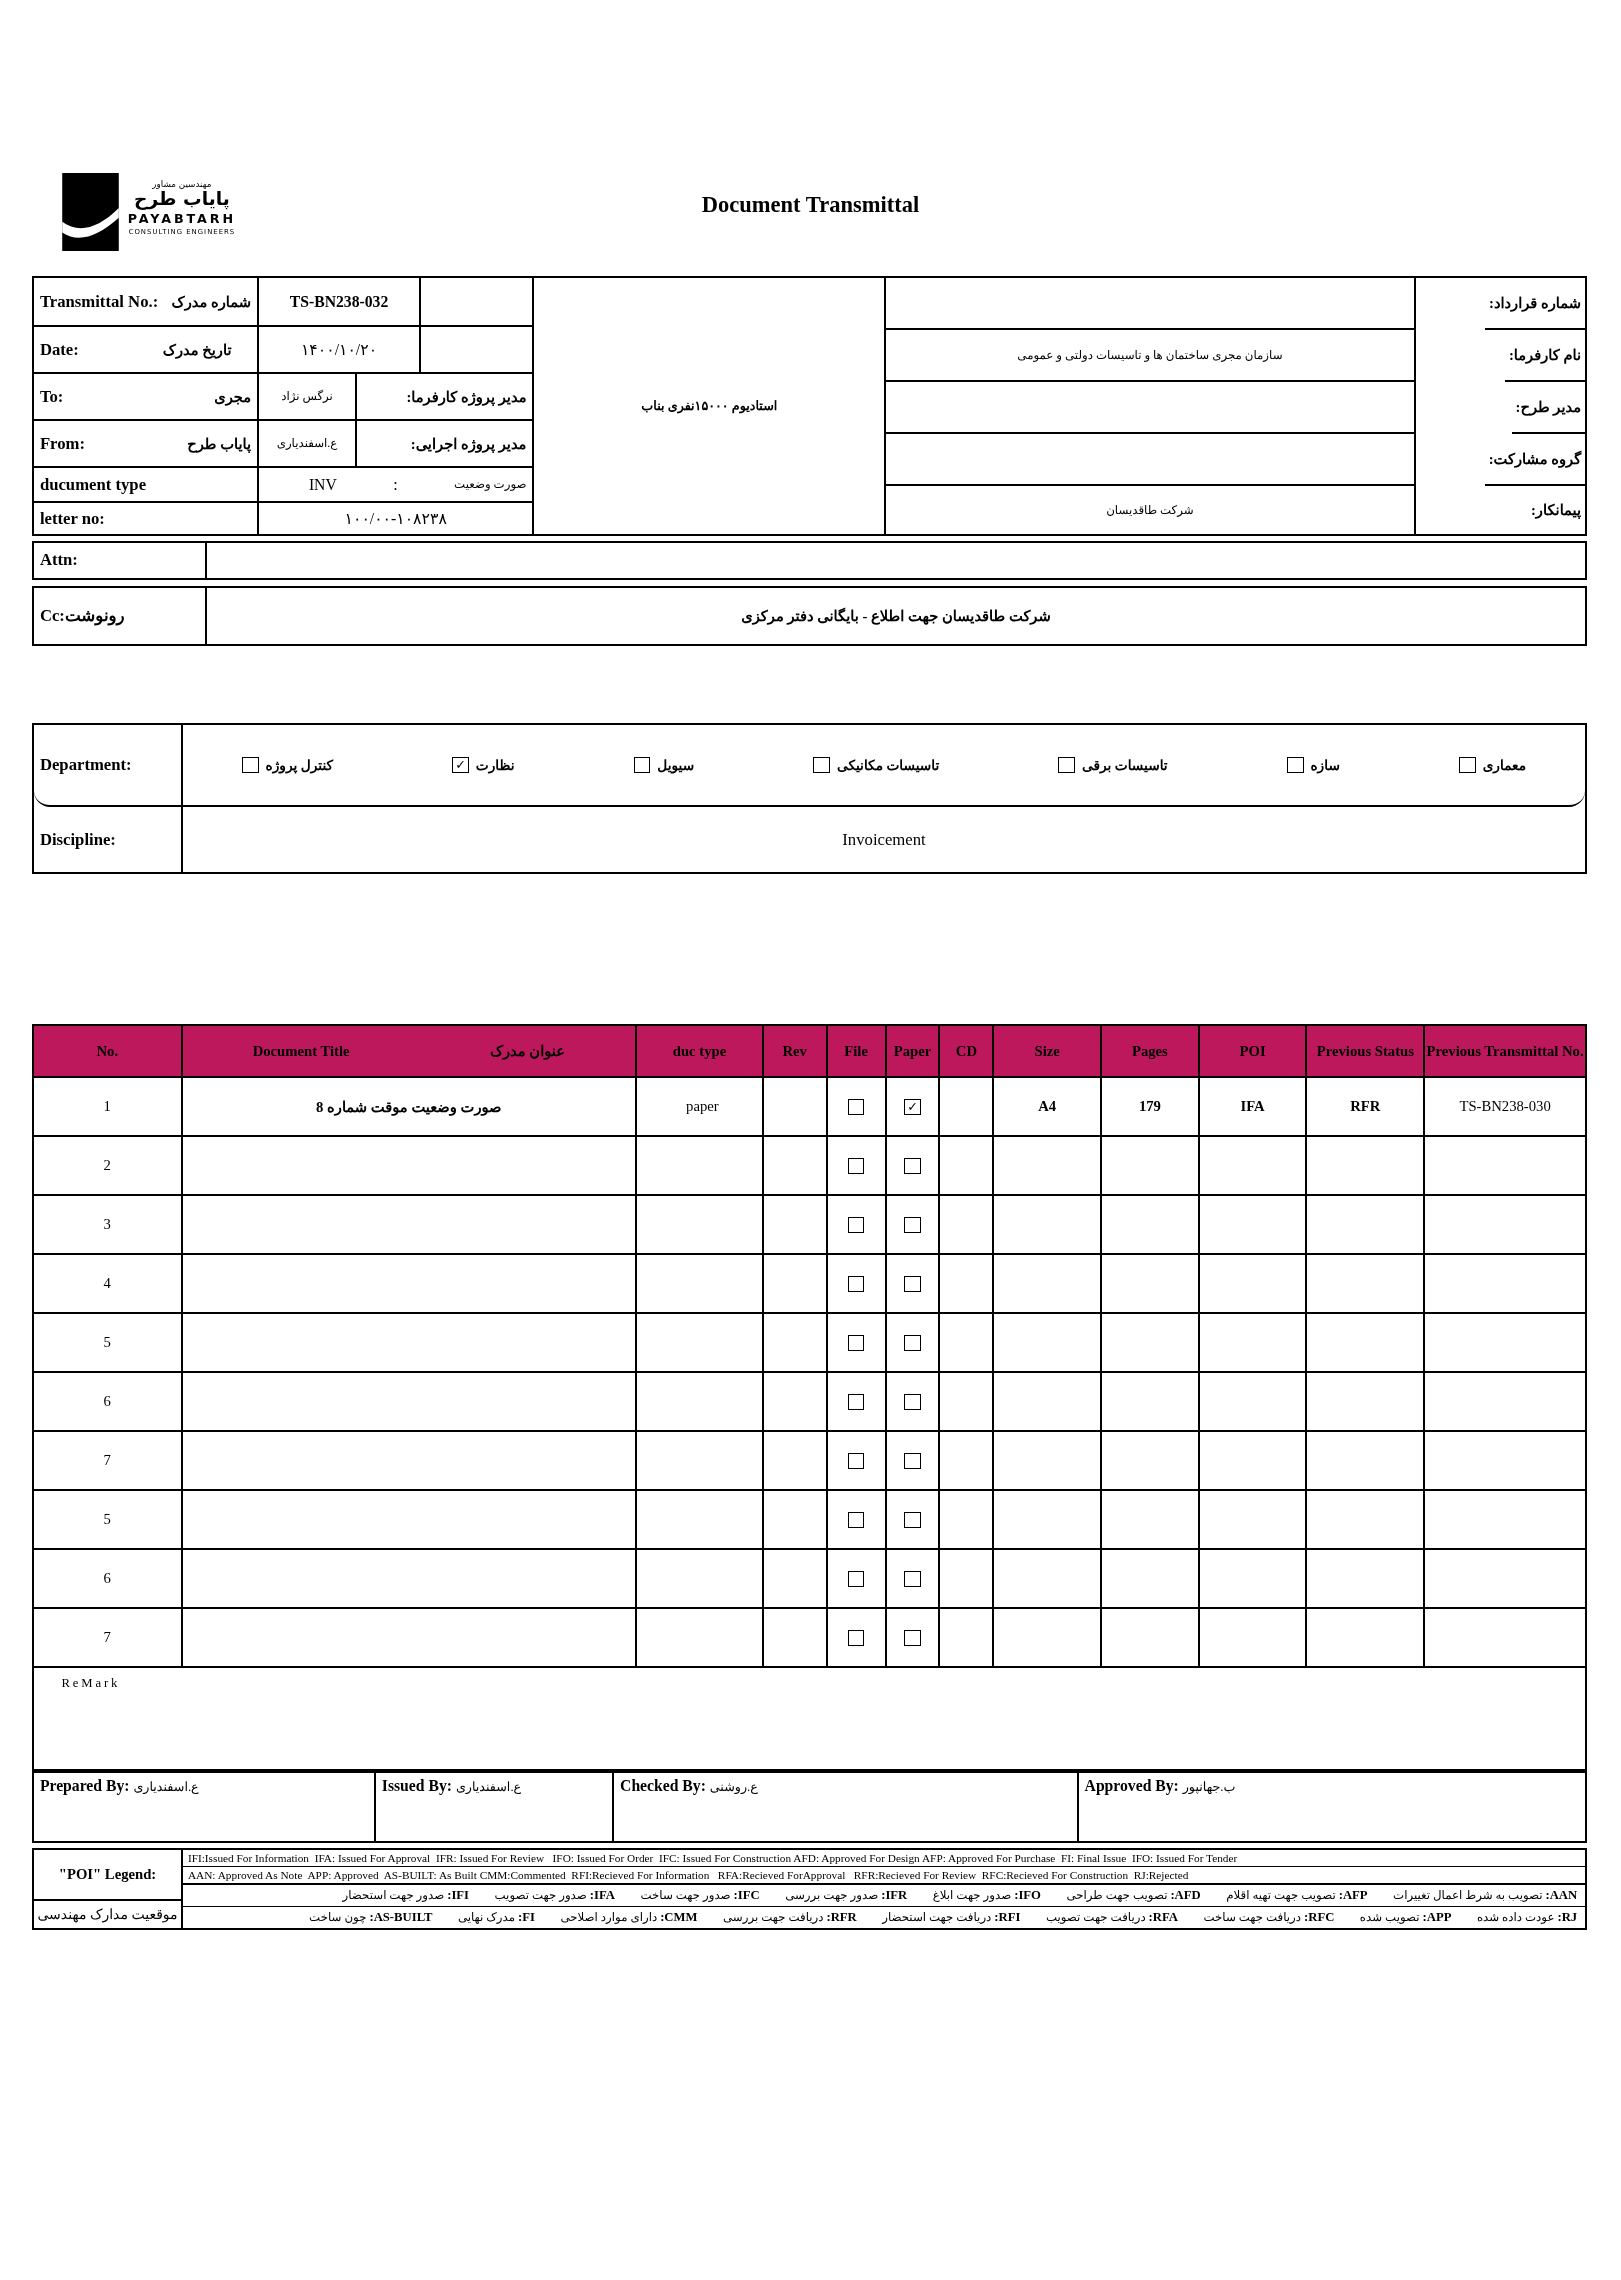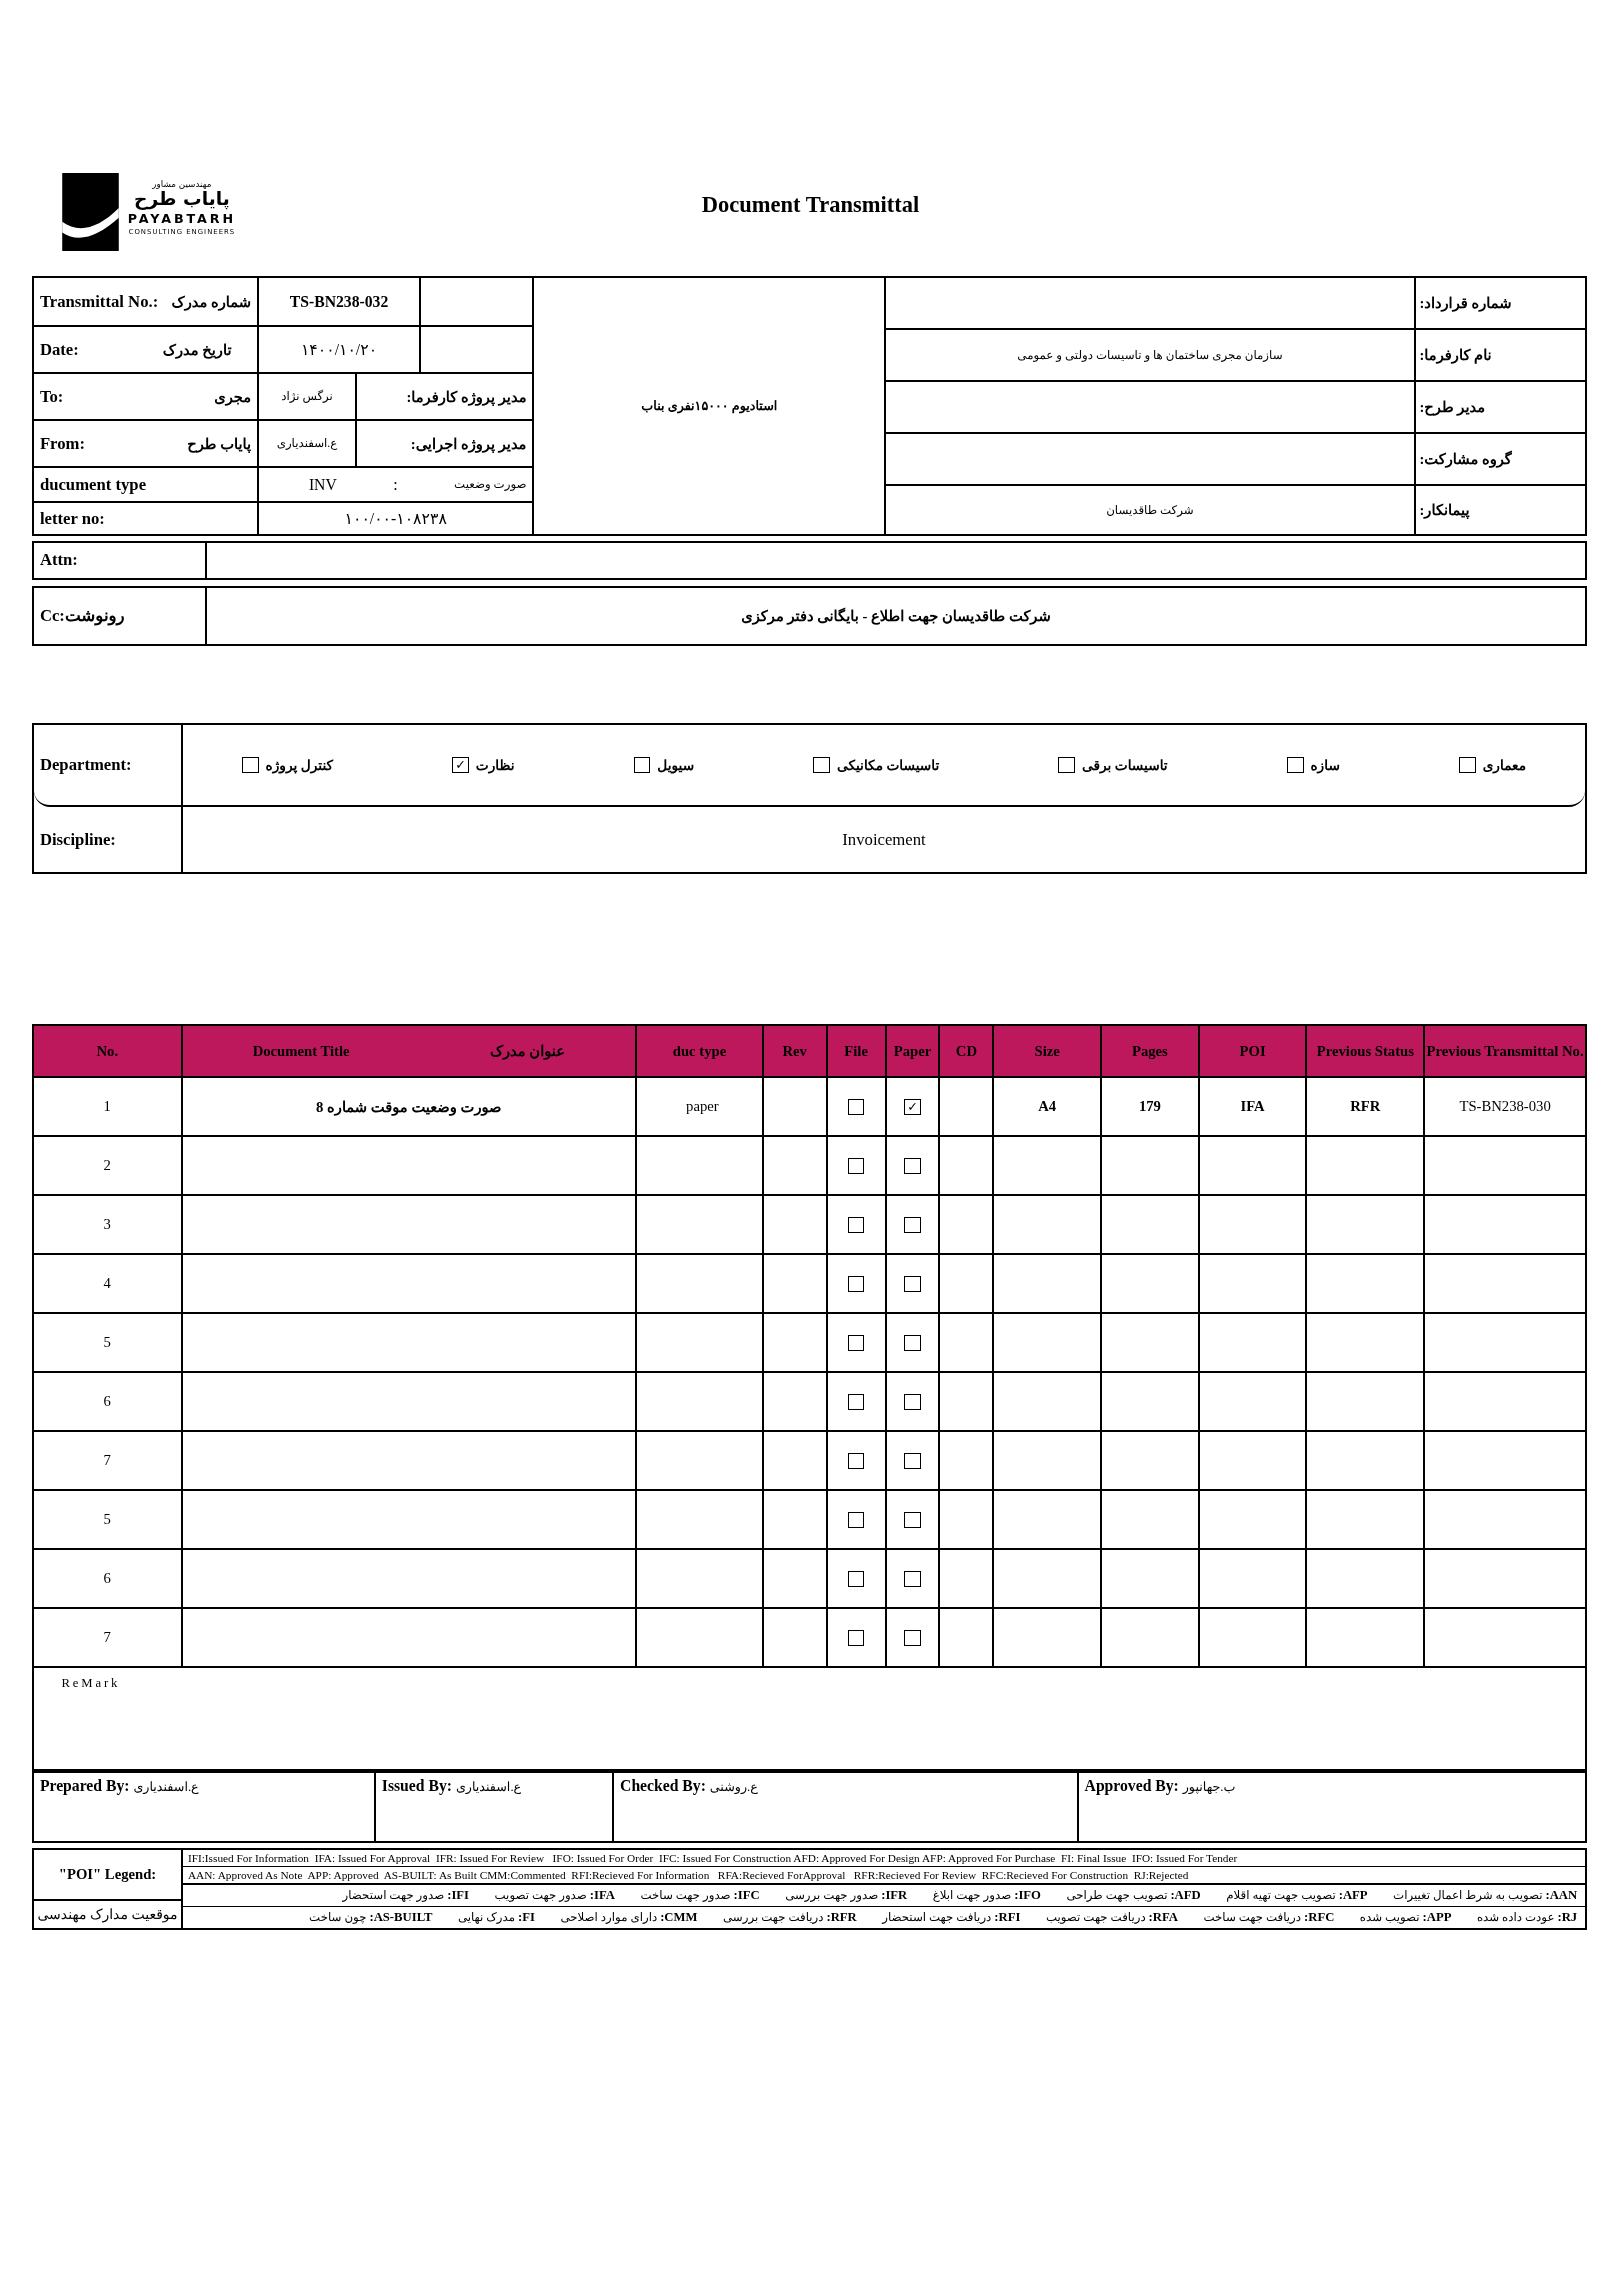--- a/index.html
+++ b/index.html
@@ -38,21 +38,21 @@
   .flex1 { flex:1; }
   .lblpair { justify-content:space-between; }
   .en-lab { font-size:16.7px; font-weight:bold; }
   .fa-lab { font-size:14.7px; font-weight:bold; direction:rtl; }
   .ctr { justify-content:center; text-align:center; }
   .val16 { font-size:15.7px; }
   .fa-sm { font-size:11.8px; direction:rtl; }
   .col-mid { width:353px; border-right:2px solid #000; display:flex; align-items:center; justify-content:center;
              font-size:12.7px; font-weight:bold; direction:rtl; text-align:center; }
   .col-rvals { width:531px; border-right:2px solid #000; display:flex; flex-direction:column; }
-  .col-rlabels { width:170px; display:flex; flex-direction:column; }
+  .col-rlabels { width:170px; display:flex; flex-direction:column;align-items:flex-end; }
   .rcell { height:52px; border-bottom:2px solid #000; display:flex; align-items:center; justify-content:center;
            text-align:center; font-size:11.8px; direction:rtl; padding:0 3.9px; }
   .rcell.lastrow { border-bottom:none; flex:1; }
   .rcell.lab { justify-content:flex-start; direction:rtl; text-align:left; font-size:14.7px; font-weight:bold;
                flex-direction:row-reverse; }
   .strip { display:flex; border:2.9px solid #000; height:39px; margin-top:4.9px; }
   .strip .scell { display:flex; align-items:center; padding:0 5.9px; font-size:16.7px; }
   .strip .slab { width:173px; border-right:2px solid #000; font-weight:bold; }
   .strip .sval { flex:1; justify-content:center; font-size:14.7px; font-weight:bold; direction:rtl; }
   .strip.cc { height:60px; margin-top:5.9px;justify-content:space-between; }

